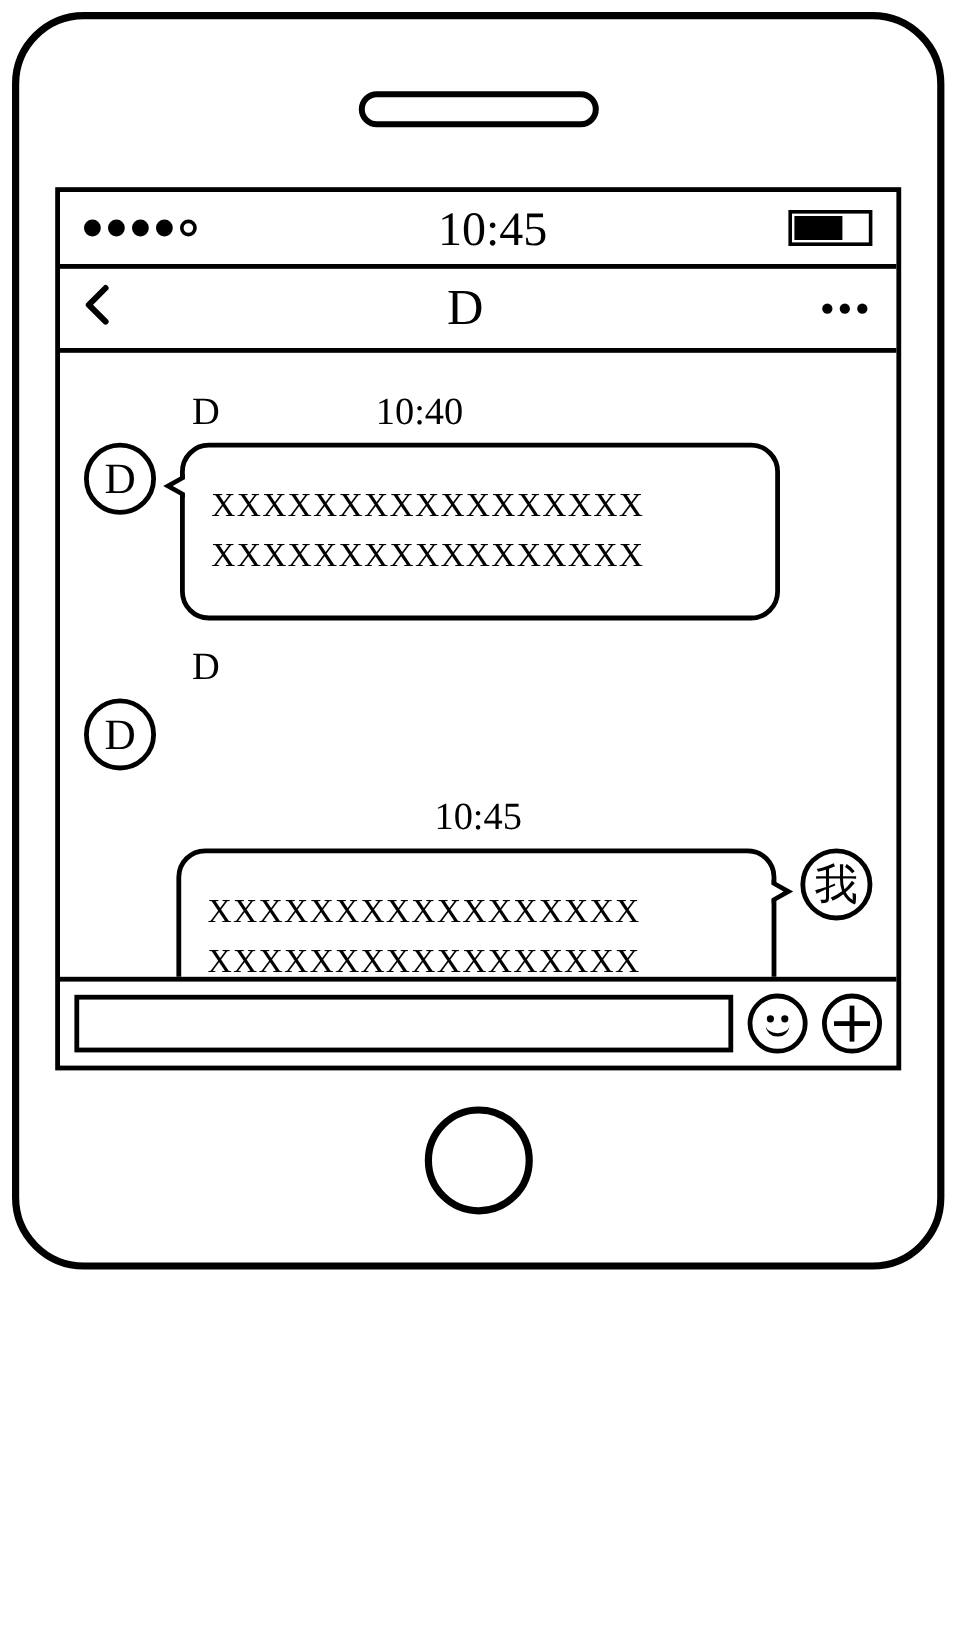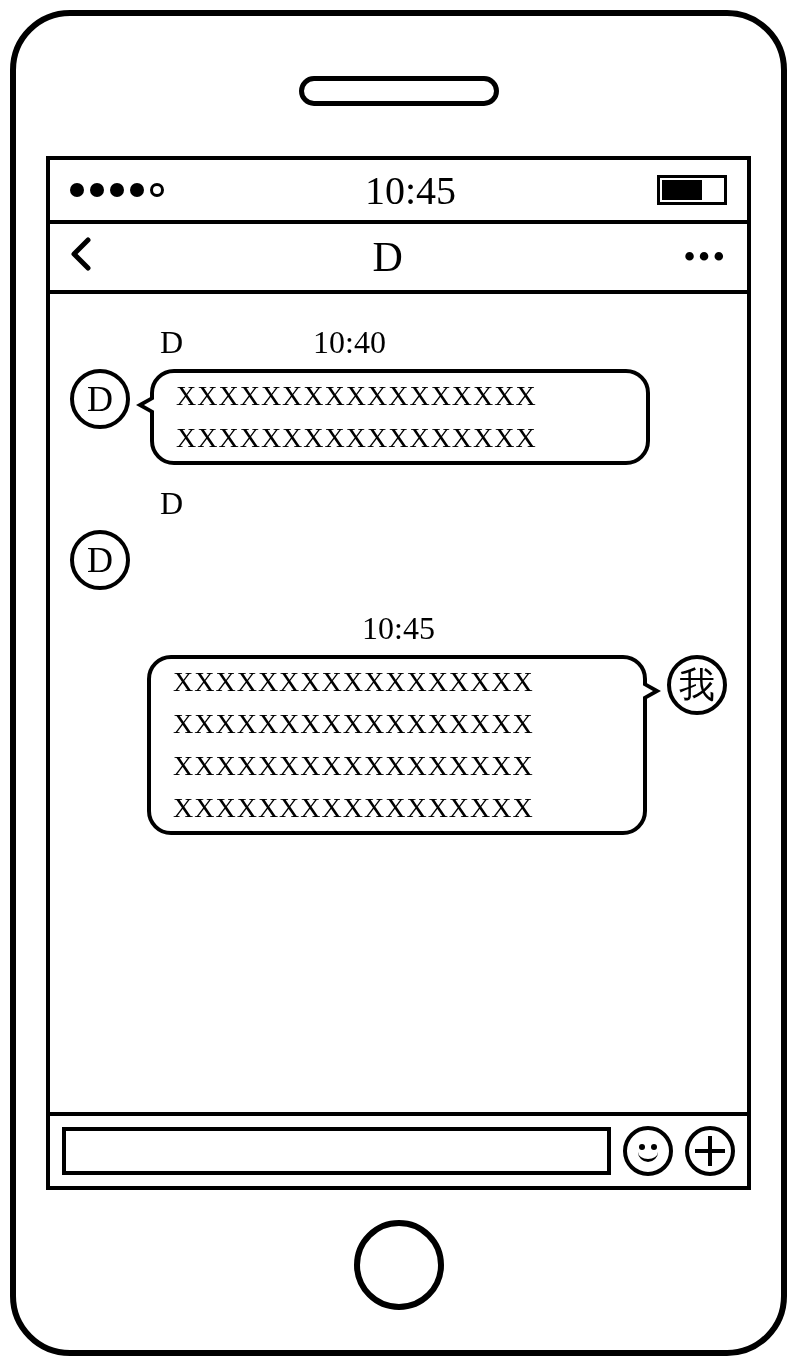--- a/index.html
+++ b/index.html
@@ -11,21 +11,21 @@
     body {
       font-family: "Times New Roman", serif;
       background: #fff;
       display: flex;
       justify-content: center;
       padding: 10px;
     }
     
     .phone-frame {
       width: 777px;
-      height: 1346px;
+      height: 1048px;
       border: 6px solid #000;
       border-radius: 60px;
       position: relative;
       background: #fff;
     }
     
     .speaker {
       position: absolute;
       top: 60px;
       left: 50%;
@@ -167,21 +167,21 @@
       align-items: center;
       justify-content: center;
       font-size: 36px;
       font-family: "Times New Roman", serif;
       flex-shrink: 0;
     }
     
     .bubble {
       border: 4px solid #000;
       border-radius: 24px;
-      padding: 2px 22px;
+      padding: 28px 22px;
       font-size: 28px;
       font-family: "Times New Roman", serif;
       letter-spacing: 1px;
       position: relative;
       max-width: 500px;
       line-height: 1.5;
     }
     
     .bubble.left::before {
       content: "";

